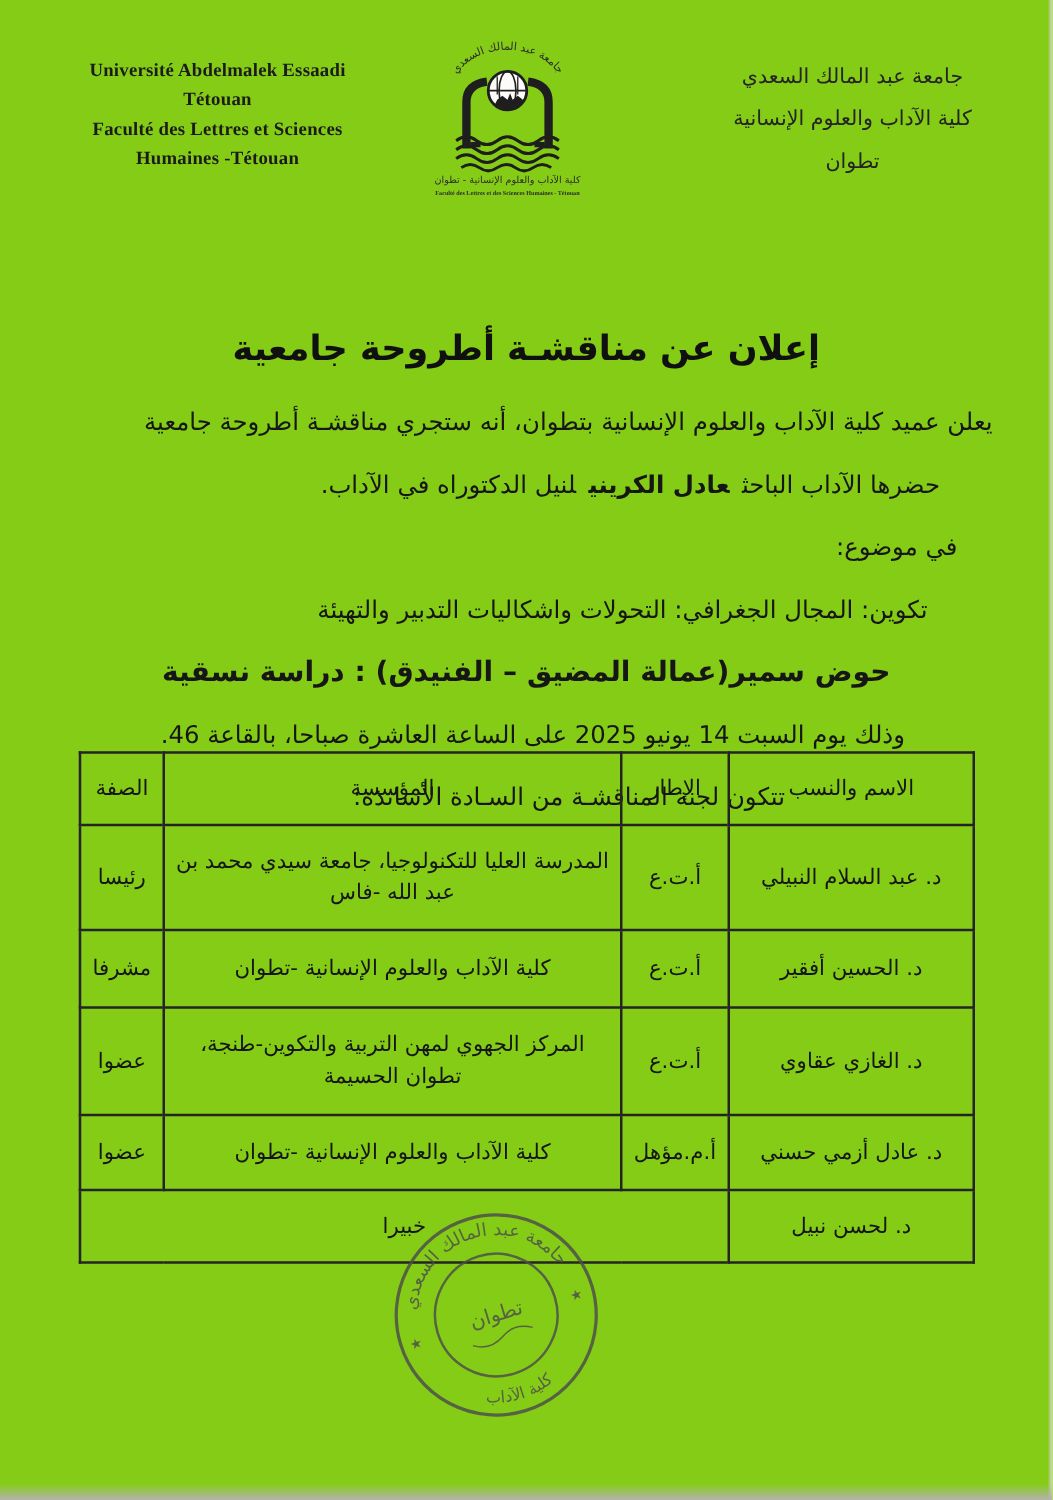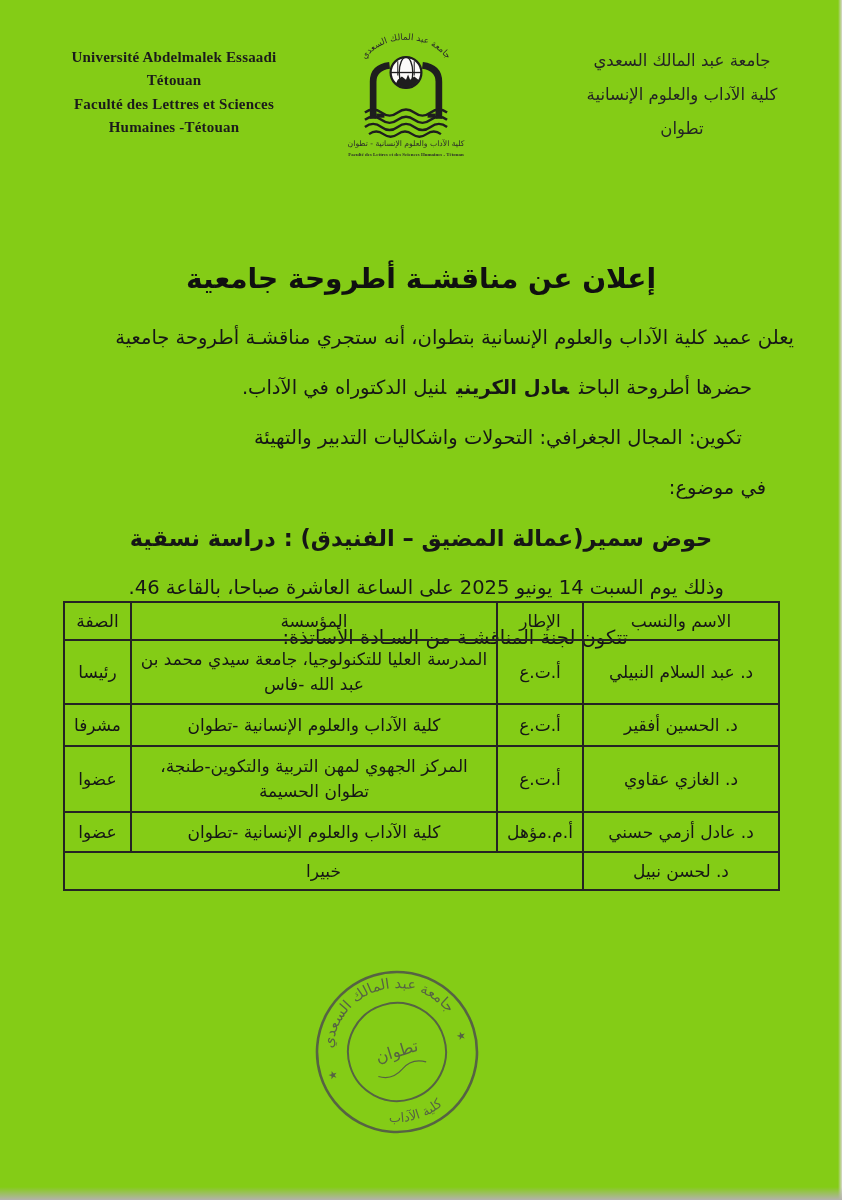--- a/index.html
+++ b/index.html
@@ -52,21 +52,21 @@
   .l7{padding-right:168px;margin-top:13px;}
   
   table.jury{
     position:absolute;left:63px;top:601px;
     width:715px;border-collapse:collapse;
     direction:rtl;font-size:17px;color:#161616;
     table-layout:fixed;
   }
   table.jury td,table.jury th{
     border:2px solid #242424;
-    padding:1px 6px;text-align:center;vertical-align:middle;
+    padding:11px 6px;text-align:center;vertical-align:middle;
     font-weight:normal;line-height:1.45;
   }
   td.name-cell{text-align:right;padding-right:28px;}
   tr.hrow  td{height:34px;}
   tr.r0 td{height:60px;}
   tr.r1 td{height:38px;}
   tr.r2 td{height:62px;}
   tr.r3 td{height:36px;}
   tr.r4 td{height:34px;}
   
@@ -141,23 +141,23 @@
   <div class="ar-header">
     <div>جامعة عبد المالك السعدي</div>
     <div>كلية الآداب والعلوم الإنسانية</div>
     <div>تطوان</div>
   </div>
 
   <div class="title">إعلان عن مناقشـة أطروحة جامعية</div>
 
   <div class="content">
     <p class="line l1">يعلن عميد كلية الآداب والعلوم الإنسانية بتطوان، أنه ستجري مناقشـة أطروحة جامعية</p>
-    <p class="line l2"><span>حضرها أطروحة الباحث</span><b>عادل الكريني</b><span>لنيل الدكتوراه في الآداب.</span></p>
+    <p class="line l2"><span>حضرها الآداب الباحث</span><b>عادل الكريني</b><span>لنيل الدكتوراه في الآداب.</span></p>
+    <p class="line l4">في موضوع:</p>
     <p class="line l3">تكوين: المجال الجغرافي: التحولات واشكاليات التدبير والتهيئة</p>
-    <p class="line l4">في موضوع:</p>
     <p class="line subject">حوض سمير(عمالة المضيق – الفنيدق) : دراسة نسقية</p>
     <p class="line l6">وذلك يوم السبت 14 يونيو 2025 على الساعة العاشرة صباحا، بالقاعة 46.</p>
     <p class="line l7">تتكون لجنة المناقشـة من السـادة الأساتذة:</p>
   </div>
 
   <table class="jury" dir="rtl">
     <colgroup>
       <col style="width:196px">
         <col style="width:86px">
         <col style="width:366px">

